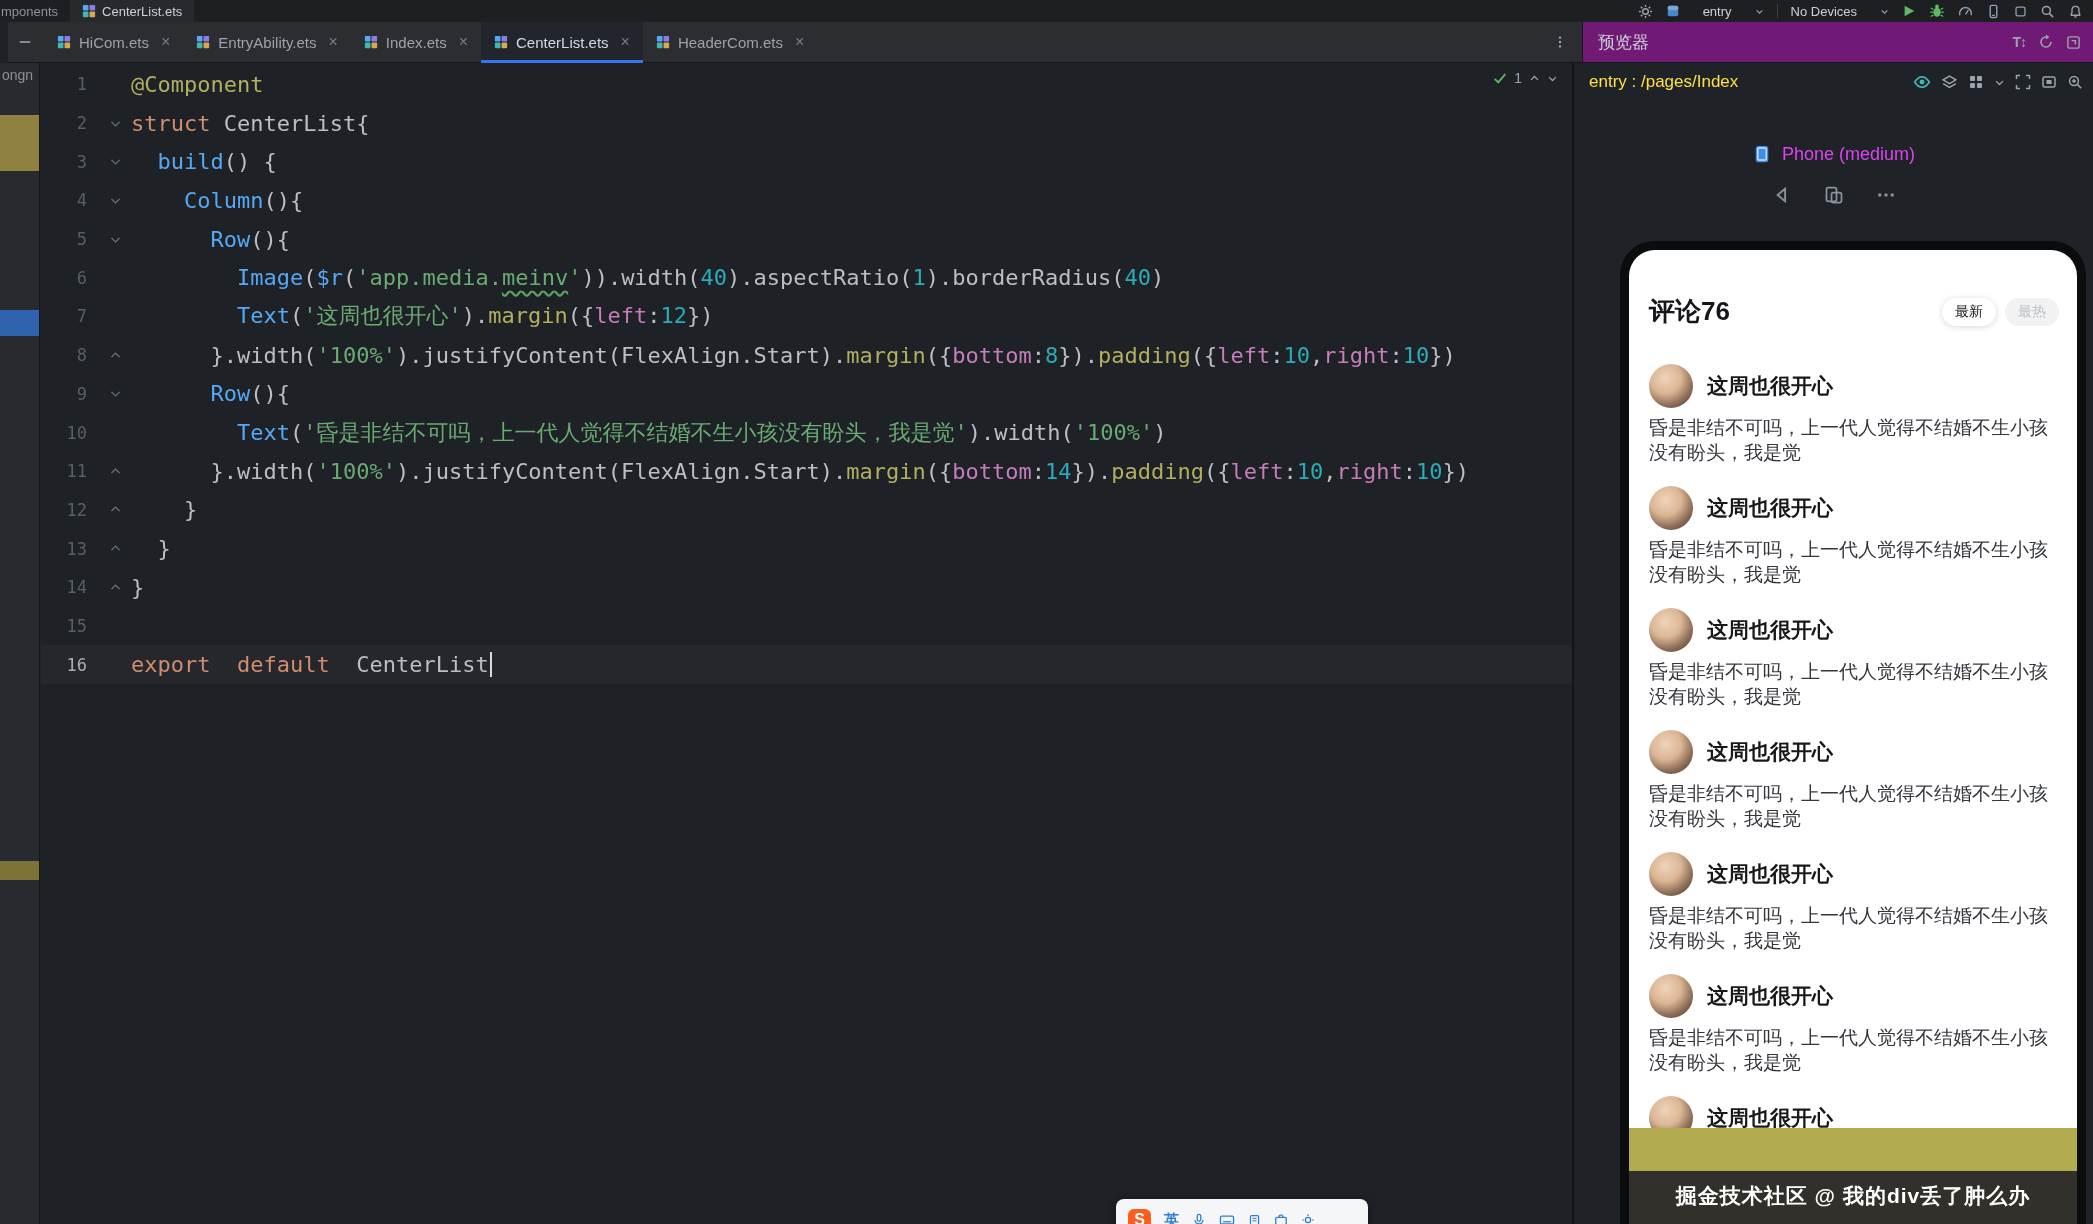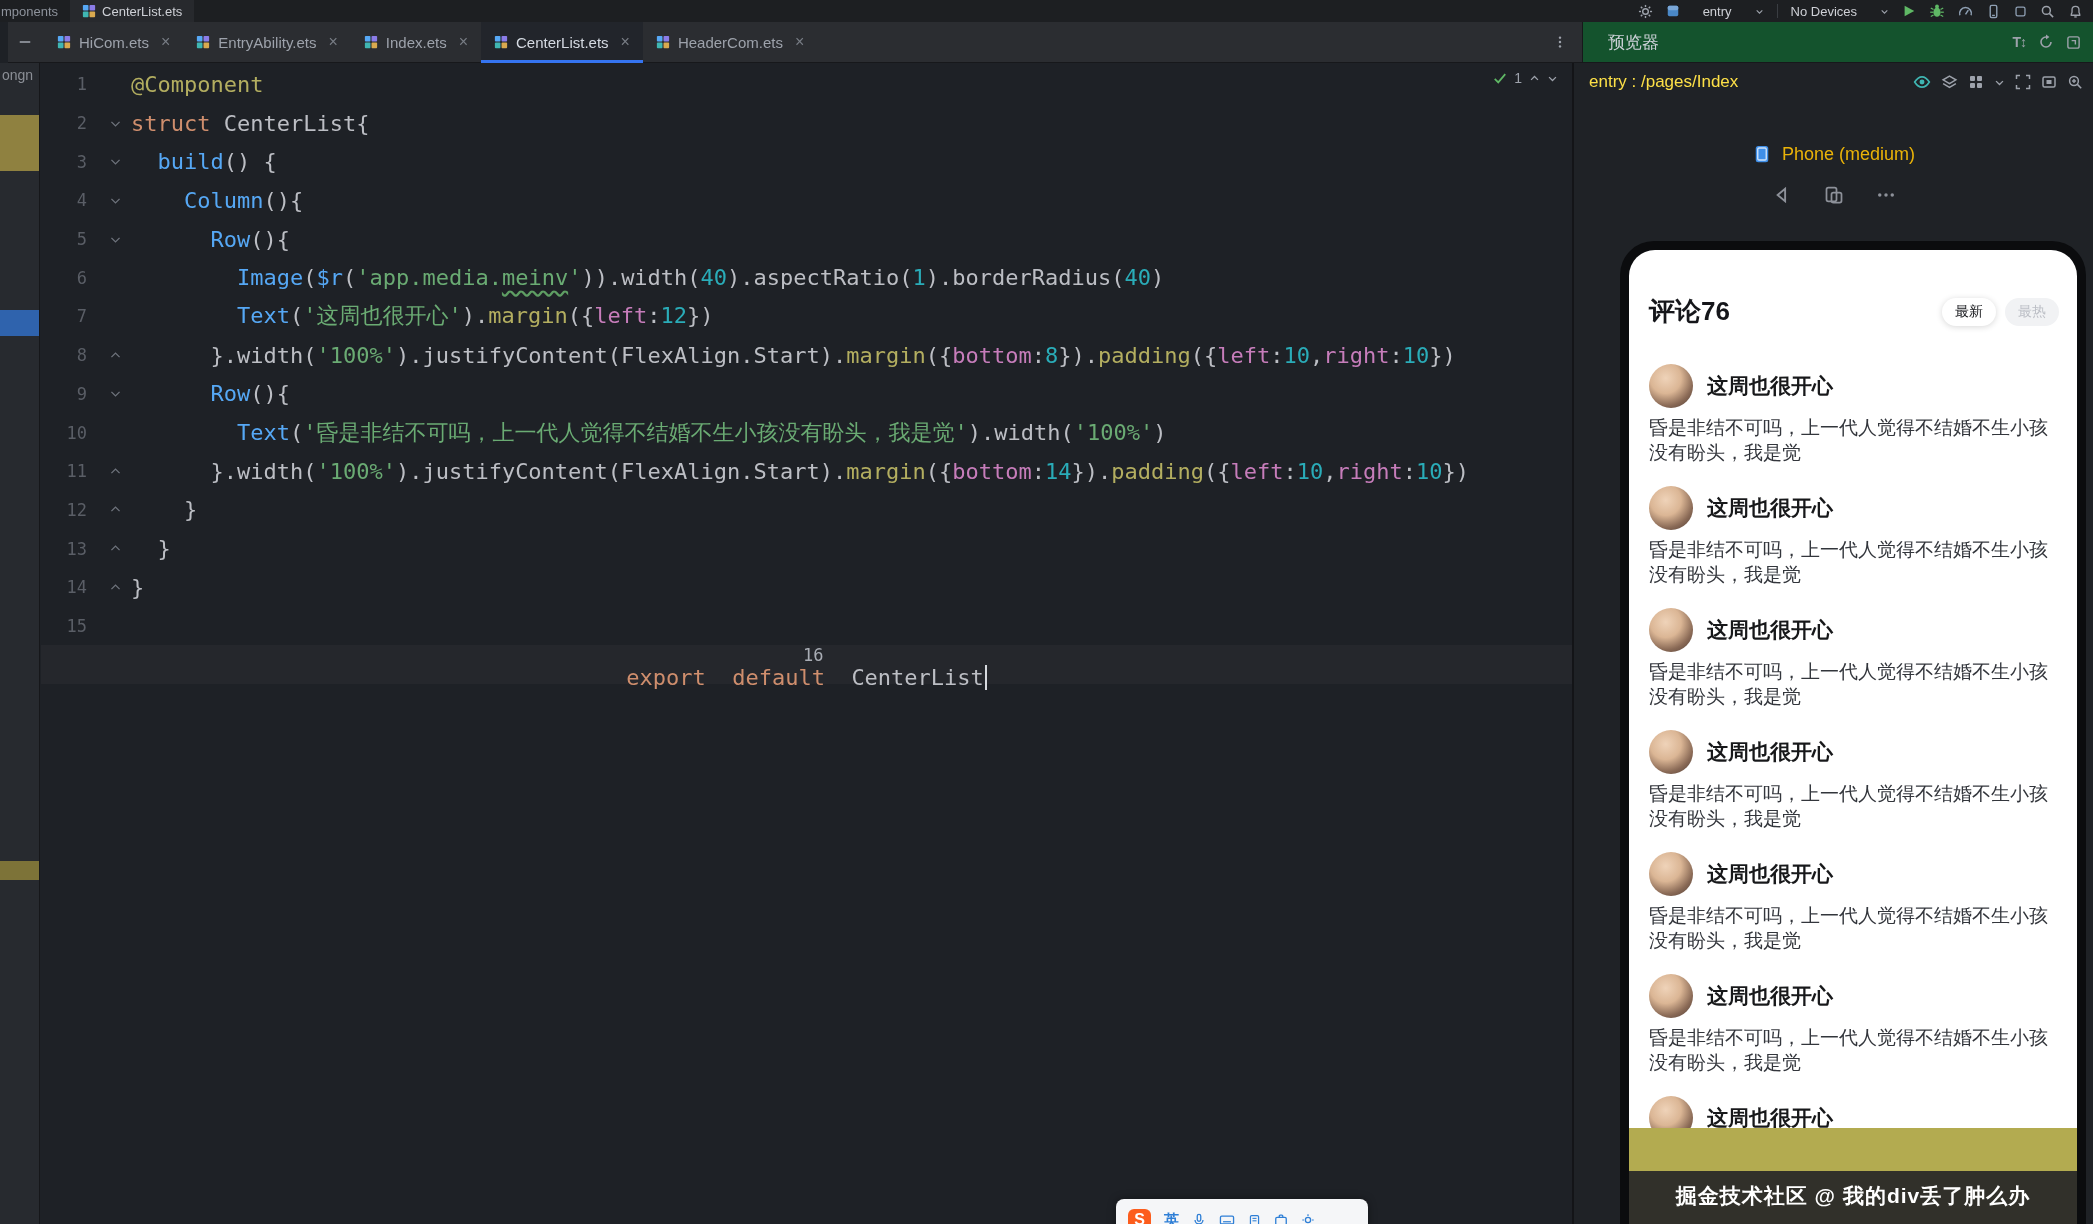--- a/index.html
+++ b/index.html
@@ -42,22 +42,22 @@
   }
   .tab.active { background:#22252b; color:#d5dae2; }
   .tab.active::after {
     content:""; position:absolute; left:0; right:0; bottom:-1px; height:3px; background:#3574f0;
   }
   .tabicon { display:flex; }
   .tabclose { color:#787d85; font-size:16px; margin-left:4px; line-height:1; }
   .kebab { position:absolute; left:1545px; top:0; bottom:0; display:flex; align-items:center; }
   .panel-head {
     position:absolute; left:1574px; right:0; top:0; bottom:0;
-    display:flex; align-items:center; padding:0 12px 0 25px;
-    color:#ced2d9; font-size:17px; border-left:1px solid #17181b; background:#14532d;
+    display:flex; align-items:center; padding:0 12px 0 15px;
+    color:#ced2d9; font-size:17px; border-left:1px solid #17181b; background:#701a75;
   }
   .panel-head .ph-icons { margin-left:auto; display:flex; align-items:center; gap:12px; }
   .t-icon { font-size:14px; font-weight:bold; color:#9da2ab; letter-spacing:-1px; }
 
   
   .strip {
     position:absolute; left:0; top:63px; width:40px; bottom:0;
     background:#272a2f; border-right:1px solid #16171a; overflow:hidden;
   }
   .strip .ongn { position:absolute; left:2px; top:4px; font-size:14px; color:#8b8f96; white-space:nowrap; }
@@ -66,21 +66,21 @@
   .sb2 { top:247px; height:26px; background:#2f63ad; }
   .sb3 { top:798px; height:19px; background:#7d7338; }
 
   
   .editor {
     position:absolute; left:41px; top:63px; width:1531px; bottom:0;
     background:#1e2126; overflow:hidden;
   }
   #code { padding-top:2px; }
   .cl { display:flex; align-items:center; height:38.7px; }
-  .cl.active { background:rgba(255,255,255,0.03);flex-direction:column; }
+  .cl.active { background:rgba(255,255,255,0.03); }
   .ln {
     width:58px; flex:none; text-align:right; padding-right:12px;
     font-family:"DejaVu Sans Mono", monospace; font-size:17px; color:#5a5e66;
   }
   .cl.active .ln { color:#a9adb5; }
   .fold { width:32px; flex:none; display:flex; justify-content:center; }
   .txt {
     flex:1; white-space:pre; font-family:"DejaVu Sans Mono", monospace;
     font-size:22px; color:#bcbec4;
   }
@@ -114,21 +114,21 @@
   
   .divider { position:absolute; left:1572px; top:63px; width:2px; bottom:0; background:#131417; }
   .previewer { position:absolute; left:1574px; top:63px; right:0; bottom:0; background:#1f2226; }
   .p-row1 {
     height:38px; display:flex; align-items:center; padding:0 10px 0 15px;
     color:#fde047; font-size:17px;gap:28px;
   }
   .p-row1 .pr-icons { margin-left:auto; display:flex; align-items:center; gap:10px; }
   .p-device {
     margin-top:38px; height:30px; display:flex; justify-content:center; align-items:center; gap:10px;
-    color:#eab308; font-size:18px;
+    color:#d946ef; font-size:18px;
   }
   .p-controls { margin-top:12px; height:28px; display:flex; justify-content:center; align-items:center; gap:32px; }
 
   .phone {
     margin:32px 6px 0 46px; width:466px; height:983px;
     background:#0b0c0e; border-radius:34px 34px 0 0; padding:9px 9px 0;
   }
   .screen {
     height:974px; background:#fff; border-radius:26px 26px 0 0;
     position:relative; overflow:hidden; color:#17181a;

